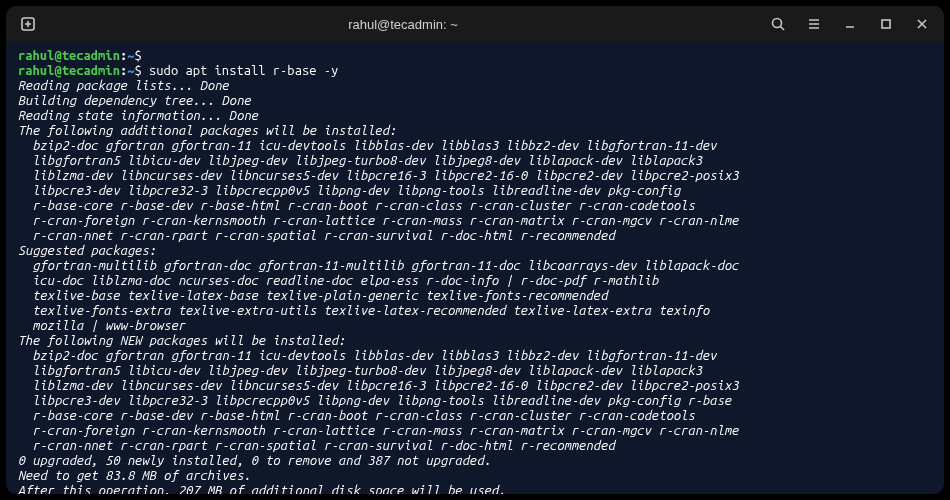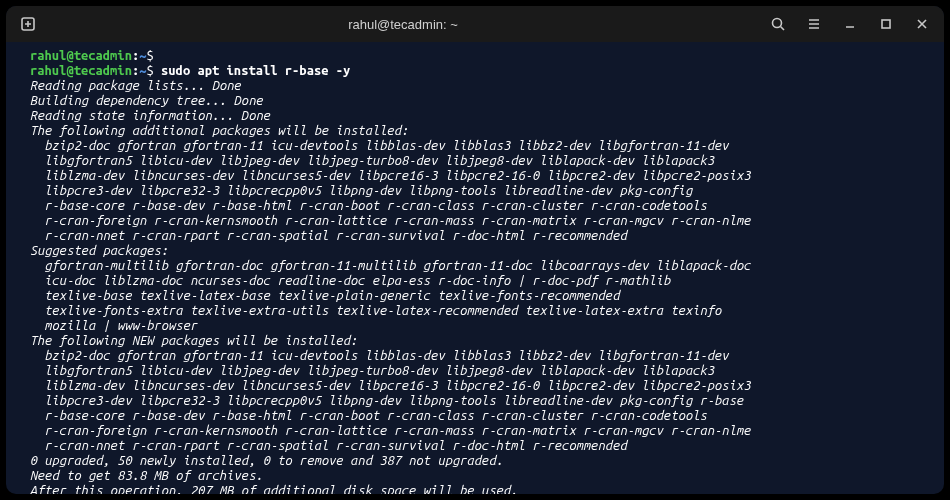--- a/index.html
+++ b/index.html
@@ -3,26 +3,26 @@
 <meta charset="utf-8">
 <style>
   * { margin: 0; padding: 0; box-sizing: border-box; }
   body { background: #000; font-family: sans-serif; width: 950px; height: 500px; overflow: hidden; position: relative; }
   .window { position: absolute; top: 6px; left: 6px; right: 6px; bottom: 6px; background: #0f172a; border-radius: 10px; overflow: hidden; display: flex; flex-direction: column; }
   .titlebar { height: 36px; background: #1a1a1a; display: flex; align-items: center; justify-content: space-between; padding: 0 6px; }
   .titlebar-left, .titlebar-right { display: flex; align-items: center; gap: 4px; }
   .titlebar-center { flex: 1; text-align: center; color: #d0d0d0; font-size: 13px; font-weight: 500; }
   .tb-btn { width: 32px; height: 28px; border-radius: 6px; display: flex; align-items: center; justify-content: center; color: #c8c8c8; cursor: pointer; }
   .tb-btn svg { width: 16px; height: 16px; fill: none; stroke: currentColor; stroke-width: 1.6; }
-  .terminal { flex: 1; padding: 6px 24px; font-family: "Ubuntu Mono", "DejaVu Sans Mono", monospace; font-size: 13px; line-height: 15px; color: #fff; overflow: hidden; white-space: pre; }
+  .terminal { flex: 1; padding: 6px 12px; font-family: "Ubuntu Mono", "DejaVu Sans Mono", monospace; font-size: 13px; line-height: 15px; color: #fff; overflow: hidden; white-space: pre; }
   .prompt-user { color: #4ec94e; font-weight: bold; }
   .prompt-sep { color: #fff; font-weight: bold; }
   .prompt-path { color: #4e8bd8; font-weight: bold; }
   .prompt-dollar { color: #fff; }
-  .cmd { color: #fff; font-weight: bold; }
+  .cmd { color: #fff; }
   .out { color: #fff; font-style: italic; }
   .line { display: block; }
 </style>
 </head>
 <body>
 
 <div class="window">
 
   <div class="titlebar">
     <div class="titlebar-left">

